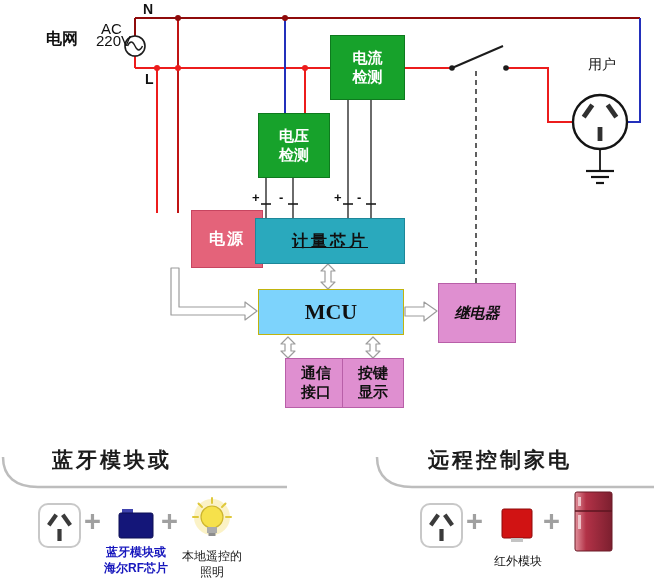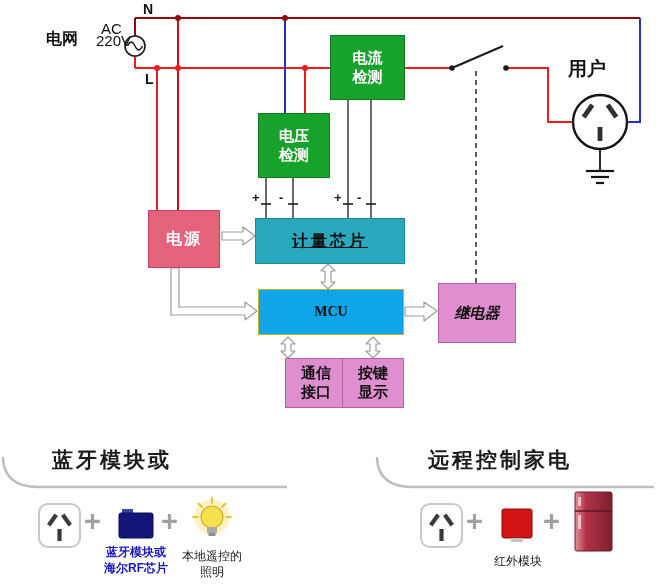--- a/index.html
+++ b/index.html
@@ -5,28 +5,28 @@
   html,body{margin:0;padding:0;background:#fff;}
   .stage{position:relative;width:656px;height:588px;background:#fff;overflow:hidden;
          font-family:"Liberation Sans",sans-serif;color:#111;}
   .layer{position:absolute;left:0;top:0;}
   .lbl{position:absolute;color:#111;}
   .wire-n{left:143px;top:1px;font-weight:bold;font-size:14px;}
   .wire-l{left:145px;top:71px;font-weight:bold;font-size:14px;}
   .grid{left:46px;top:29px;font-weight:bold;font-size:16px;}
   .ac{left:101px;top:20px;font-size:15px;}
   .volts{left:96px;top:32px;font-size:15px;}
-  .user{left:568px;top:56px;font-weight:bold;font-size:19px;}
+  .user{left:588px;top:56px;font-weight:normal;font-size:14px;}
   .block{position:absolute;display:flex;align-items:center;justify-content:center;
          text-align:center;font-weight:bold;box-sizing:border-box;}
   .block .ml{white-space:pre-line;line-height:1.25;}
   .green{background:#17a22b;border:1px solid #0e7a1e;color:#fff;font-size:15px;}
-  .power{background:#e4637a;border:1px solid #c74560;color:#fff;font-size:16px;letter-spacing:2px;}
+  .power{background:#e4637a;border:1px solid #c74560;color:#fff;font-size:16px;letter-spacing:2px;margin-left:43px;}
   .teal{background:#2aa9bd;border:1px solid #1d8799;color:#101010;font-size:16px;letter-spacing:3px;}
-  .yellow{background:#0ea5e9;border:1px solid #c0b40e;color:#101010;font-size:14px;
+  .yellow{background:#7dd3fc;border:1px solid #c0b40e;color:#101010;font-size:22px;
           font-family:"Liberation Serif",serif;}
   .pinkb{background:#df8fd0;border:1px solid #b85fa8;color:#101010;font-size:15px;}
   .pin{position:absolute;font-size:13px;font-weight:bold;color:#111;}
   .heading{position:absolute;font-size:21px;font-weight:bold;letter-spacing:3px;color:#1c1c1c;}
   .plus{position:absolute;font-size:29px;font-weight:bold;color:#a0a0a0;line-height:1;}
   .cap{position:absolute;font-size:12px;text-align:center;line-height:1.35;
        white-space:pre-line;color:#161616;}
   .cap.blue{color:#1717bd;font-weight:bold;}
 </style>
 </head>

